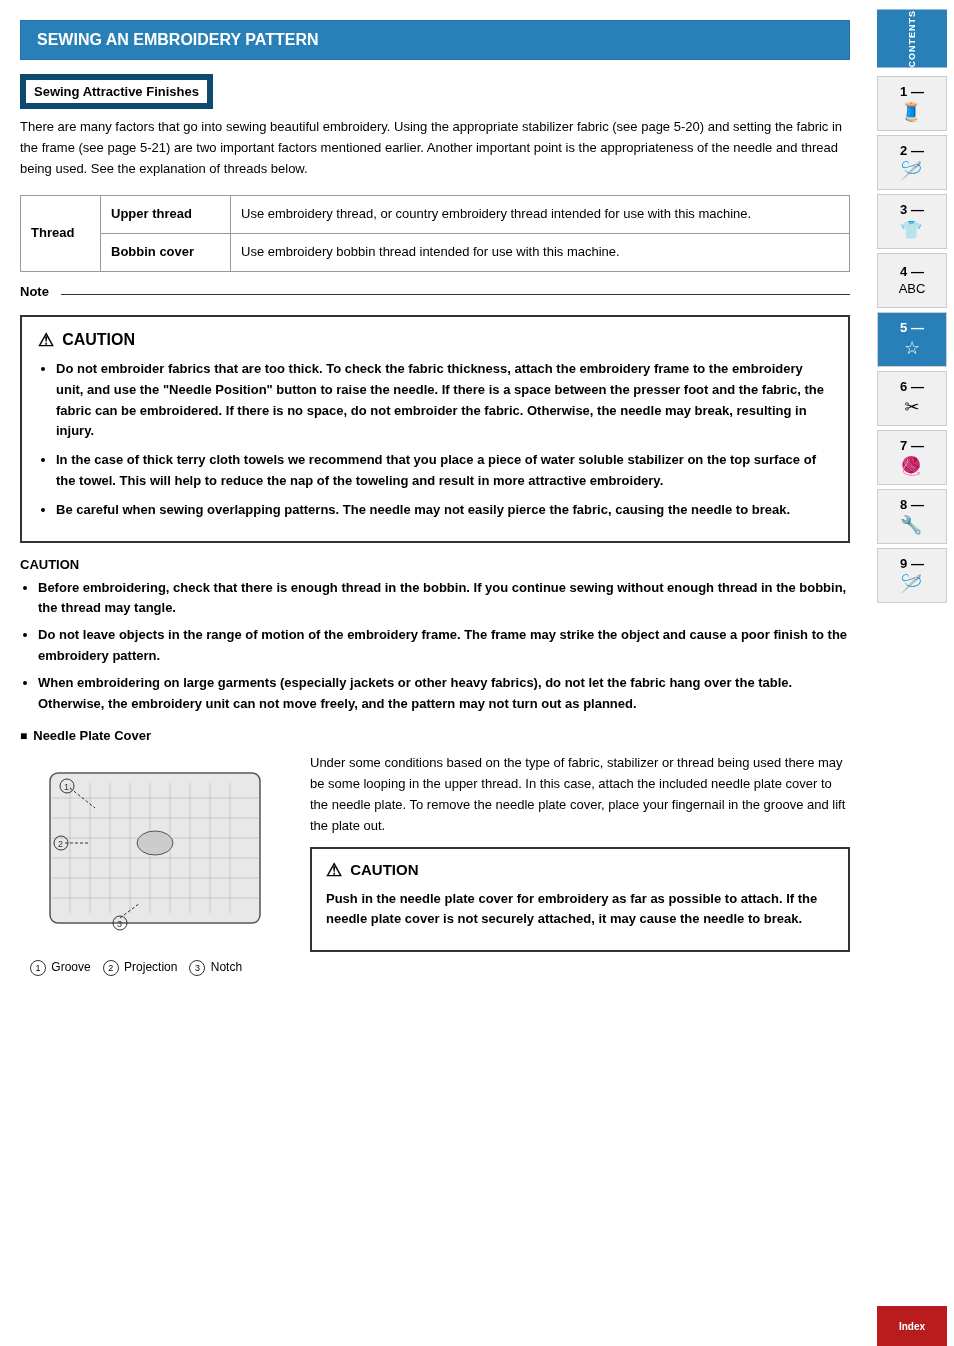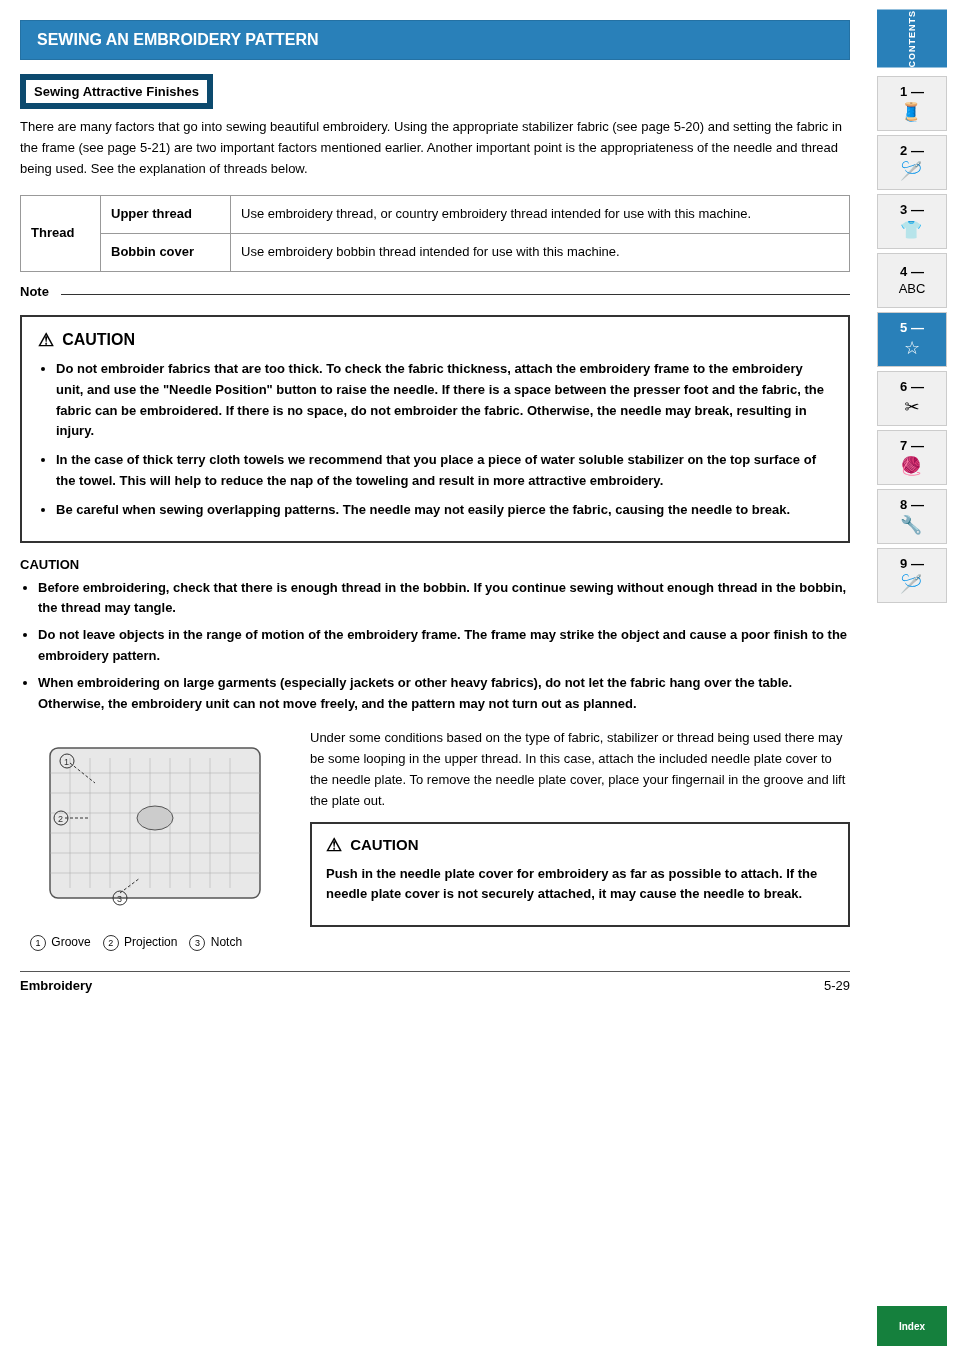--- a/index.html
+++ b/index.html
@@ -244,21 +244,21 @@
       justify-content: center;
       font-size: 9px;
       font-weight: bold;
       letter-spacing: 1px;
       writing-mode: vertical-rl;
       text-orientation: mixed;
       transform: rotate(180deg);
       margin-bottom: 4px;
     }
     .sidebar-index {
-      background: #15803d;
+      background: #b91c1c;
       color: white;
       width: 70px;
       min-height: 40px;
       display: flex;
       align-items: center;
       justify-content: center;
       font-size: 10px;
       font-weight: bold;
       margin-top: auto;
     }
@@ -324,20 +324,21 @@
   <div class="caution-plain">
     <div class="caution-plain-title">CAUTION</div>
     <ul>
       <li>Before embroidering, check that there is enough thread in the bobbin. If you continue sewing without enough thread in the bobbin, the thread may tangle.</li>
       <li>Do not leave objects in the range of motion of the embroidery frame. The frame may strike the object and cause a poor finish to the embroidery pattern.</li>
       <li>When embroidering on large garments (especially jackets or other heavy fabrics), do not let the fabric hang over the table. Otherwise, the embroidery unit can not move freely, and the pattern may not turn out as planned.</li>
     </ul>
   </div>
 
   <div class="needle-plate-section">
+    <div class="section-title-bar">Needle Plate Cover</div>
     <div class="needle-plate-content">
 
       <div class="needle-plate-image">
         <svg viewBox="0 0 270 200" xmlns="http://www.w3.org/2000/svg">
 
           <rect x="30" y="20" width="210" height="150" rx="8" ry="8" fill="#e8e8e8" stroke="#555" stroke-width="1.5"></rect>
 
           <g stroke="#aaa" stroke-width="0.5">
             <line x1="50" y1="30" x2="50" y2="160"></line>
             <line x1="70" y1="30" x2="70" y2="160"></line>
@@ -392,24 +393,20 @@
           <div class="caution-title">
             <span class="caution-triangle">⚠</span>
             <span>CAUTION</span>
           </div>
           <p>Push in the needle plate cover for embroidery as far as possible to attach. If the needle plate cover is not securely attached, it may cause the needle to break.</p>
         </div>
       </div>
     </div>
   </div>
 
-  <div class="page-footer">
-    <span class="footer-label">Embroidery</span>
-    <span>5-29</span>
-  </div>
 
 </div>
 
 <div class="sidebar">
   <div class="sidebar-tab-contents">
     <span>CONTENTS</span>
   </div>
 
   <div class="sidebar-tab">
     <span class="tab-num">1 —</span>

